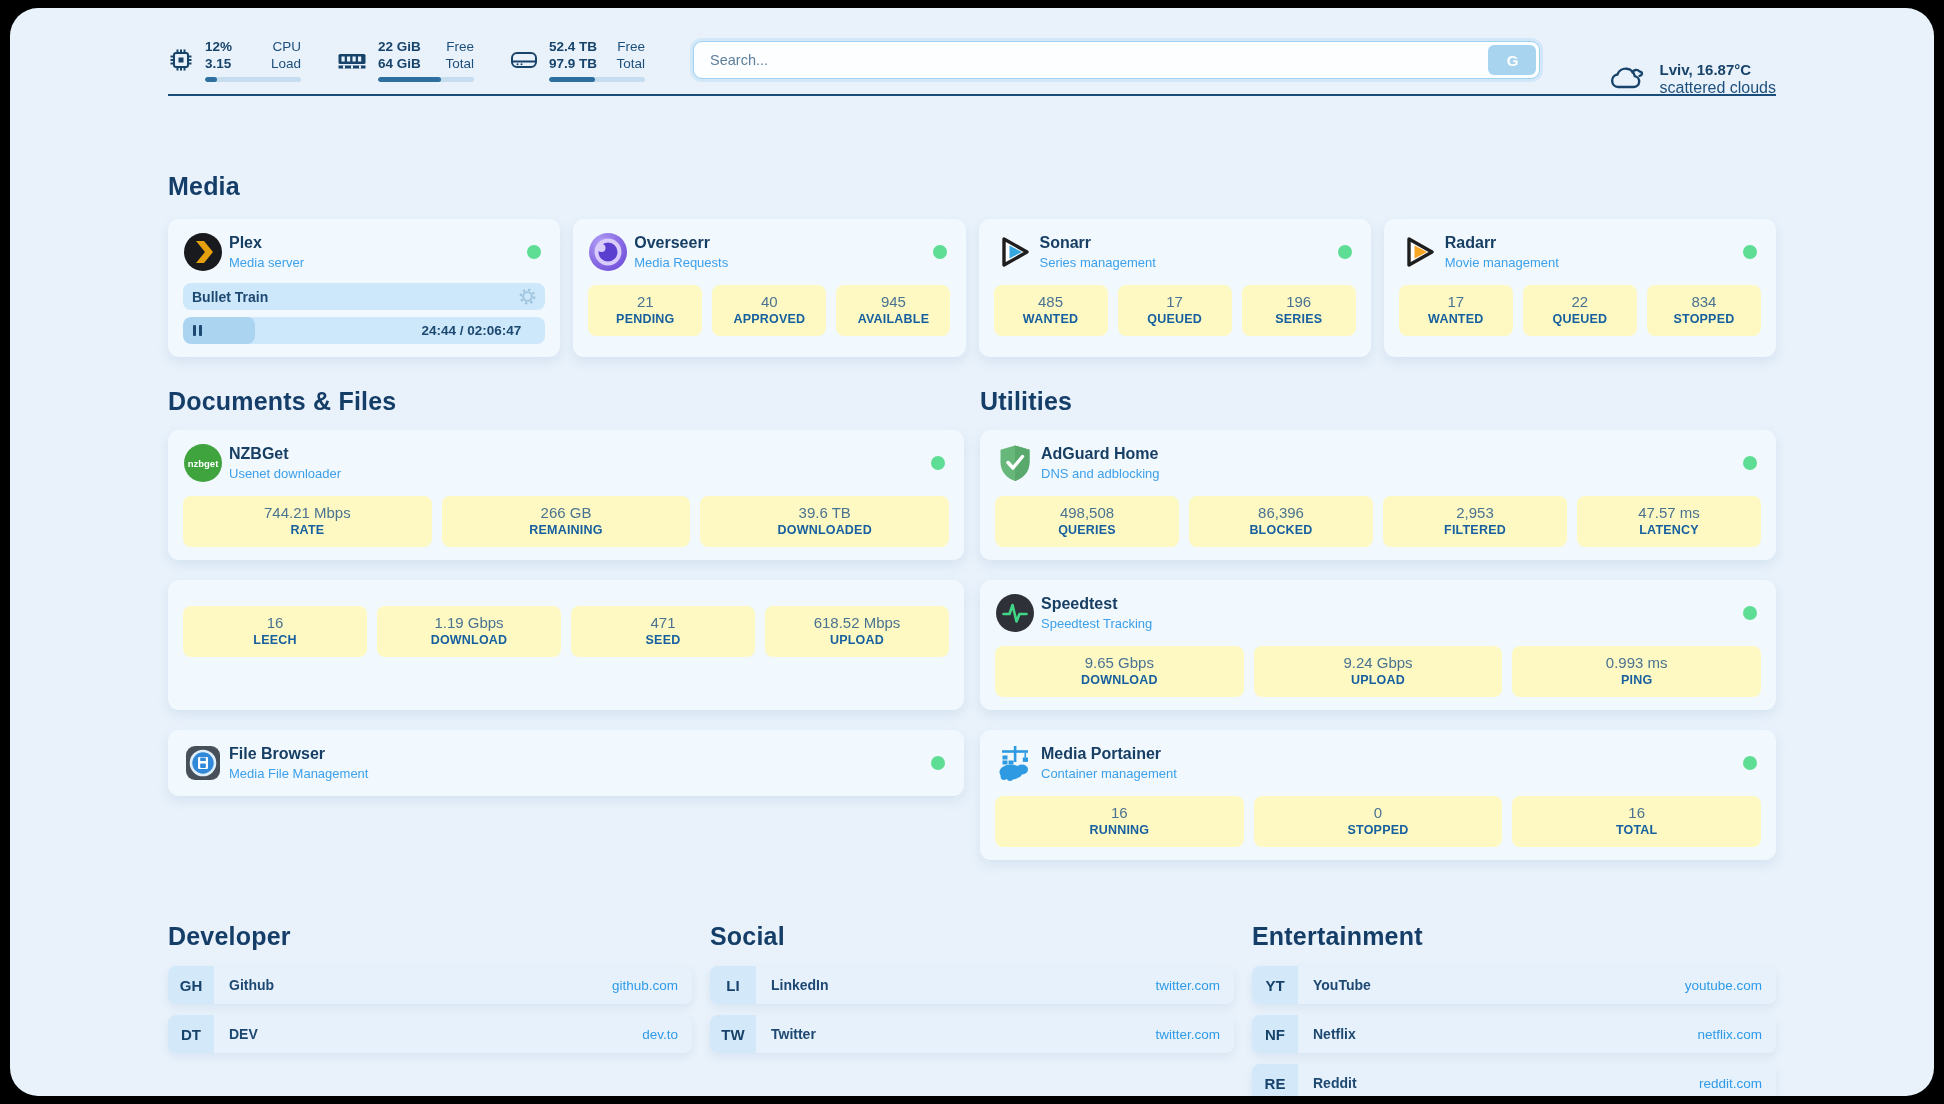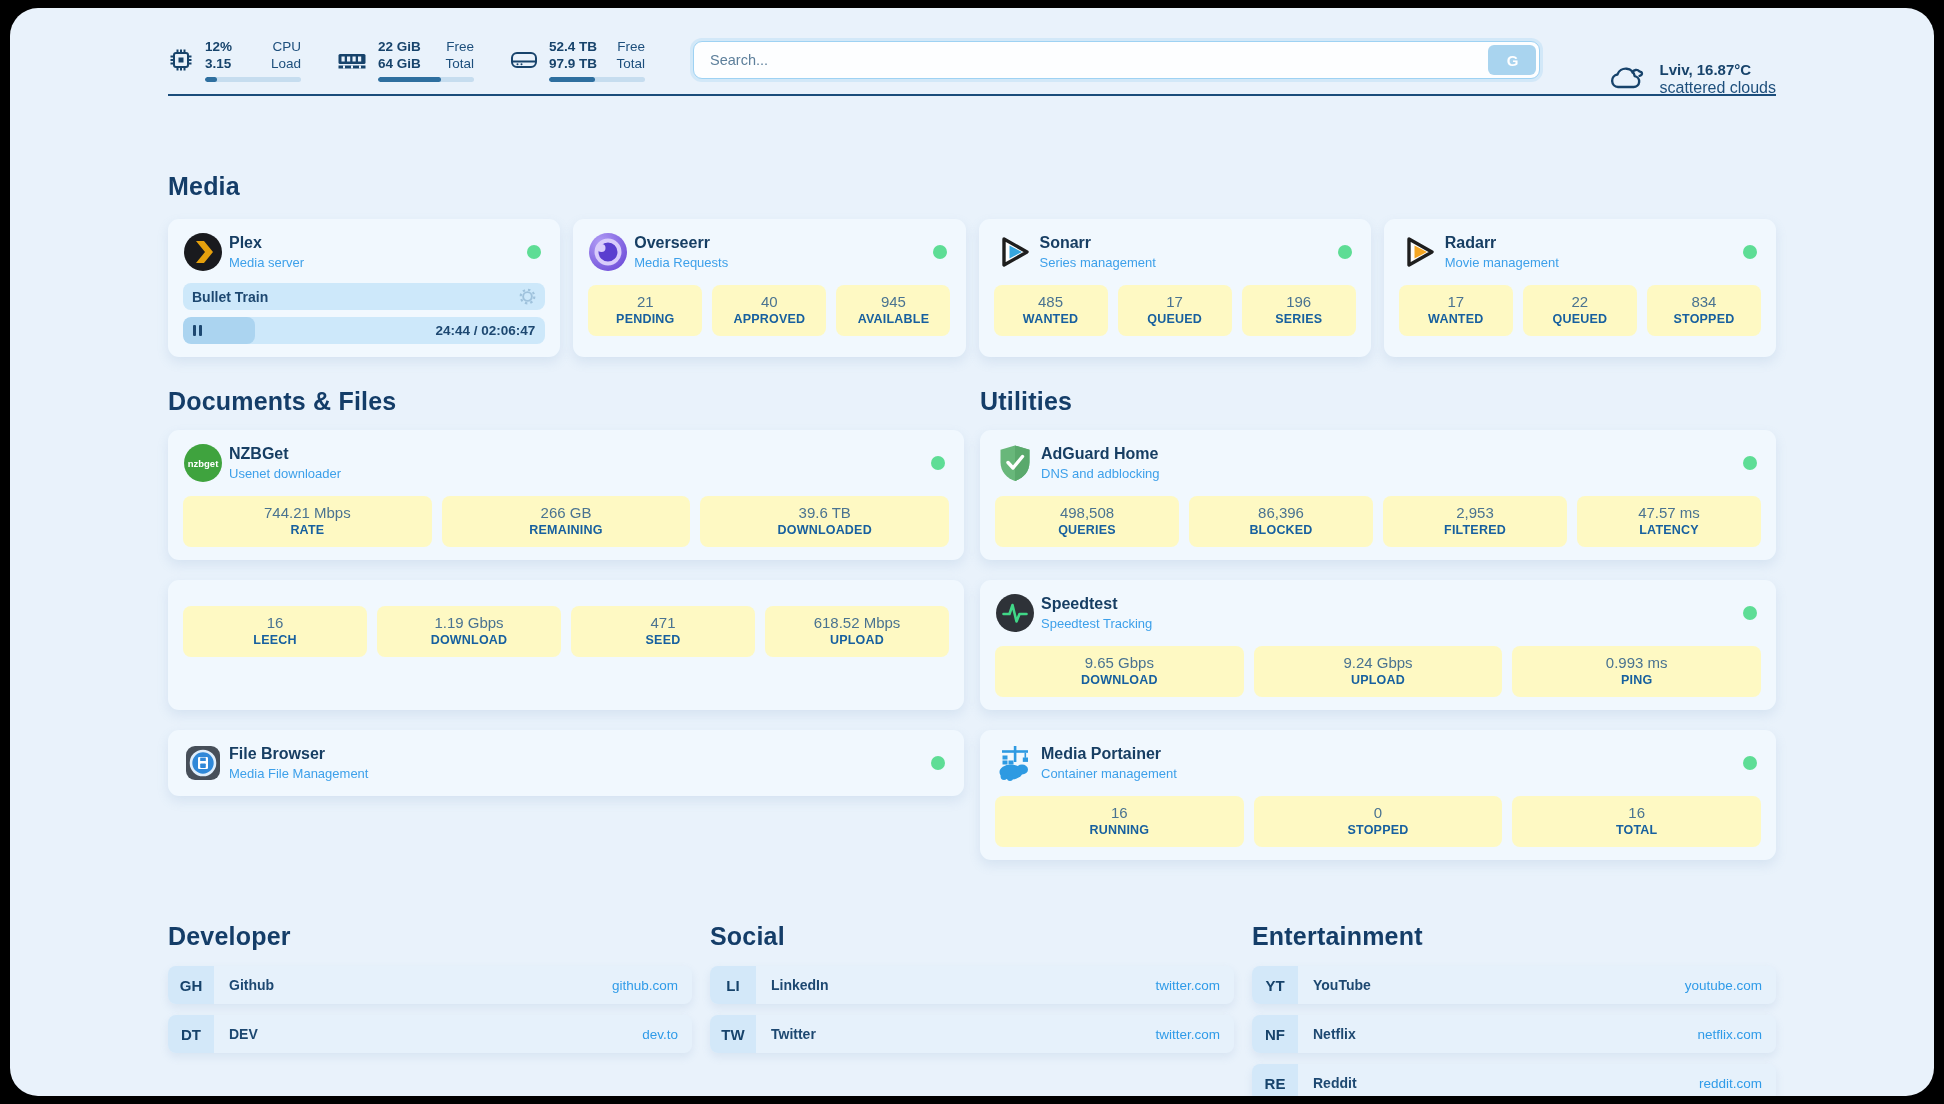--- a/index.html
+++ b/index.html
@@ -88,21 +88,21 @@
     margin-top:7px; background:#cde8fa; border-radius:8px; height:27px;
     position:relative; overflow:hidden; display:flex; align-items:center;
   }
   .pg-fill {
     position:absolute; left:0; top:0; bottom:0; background:#abd4f0;
     border-radius:8px; display:flex; align-items:center; padding-left:10px;
   }
   .pause { display:flex; gap:3px; }
   .pause i { width:3px; height:11px; background:#1d4871; border-radius:1px; }
   .pg-time {
-    position:absolute; right:10px; font-size:13.5px; font-weight:700; color:#1d4871;
+    position:absolute; right:24px; font-size:13.5px; font-weight:700; color:#1d4871;
   }
 
   
   .link-col { display:flex; flex-direction:column; gap:11px; }
   .link-row {
     height:38px; background:#e6f1fb; border-radius:8px; display:flex; align-items:center;
     overflow:hidden; box-shadow:0 4px 9px rgba(110,150,190,.14); cursor:pointer;
   }
   .link-abbr {
     width:46px; align-self:stretch; background:#d3e8f9; display:flex;

